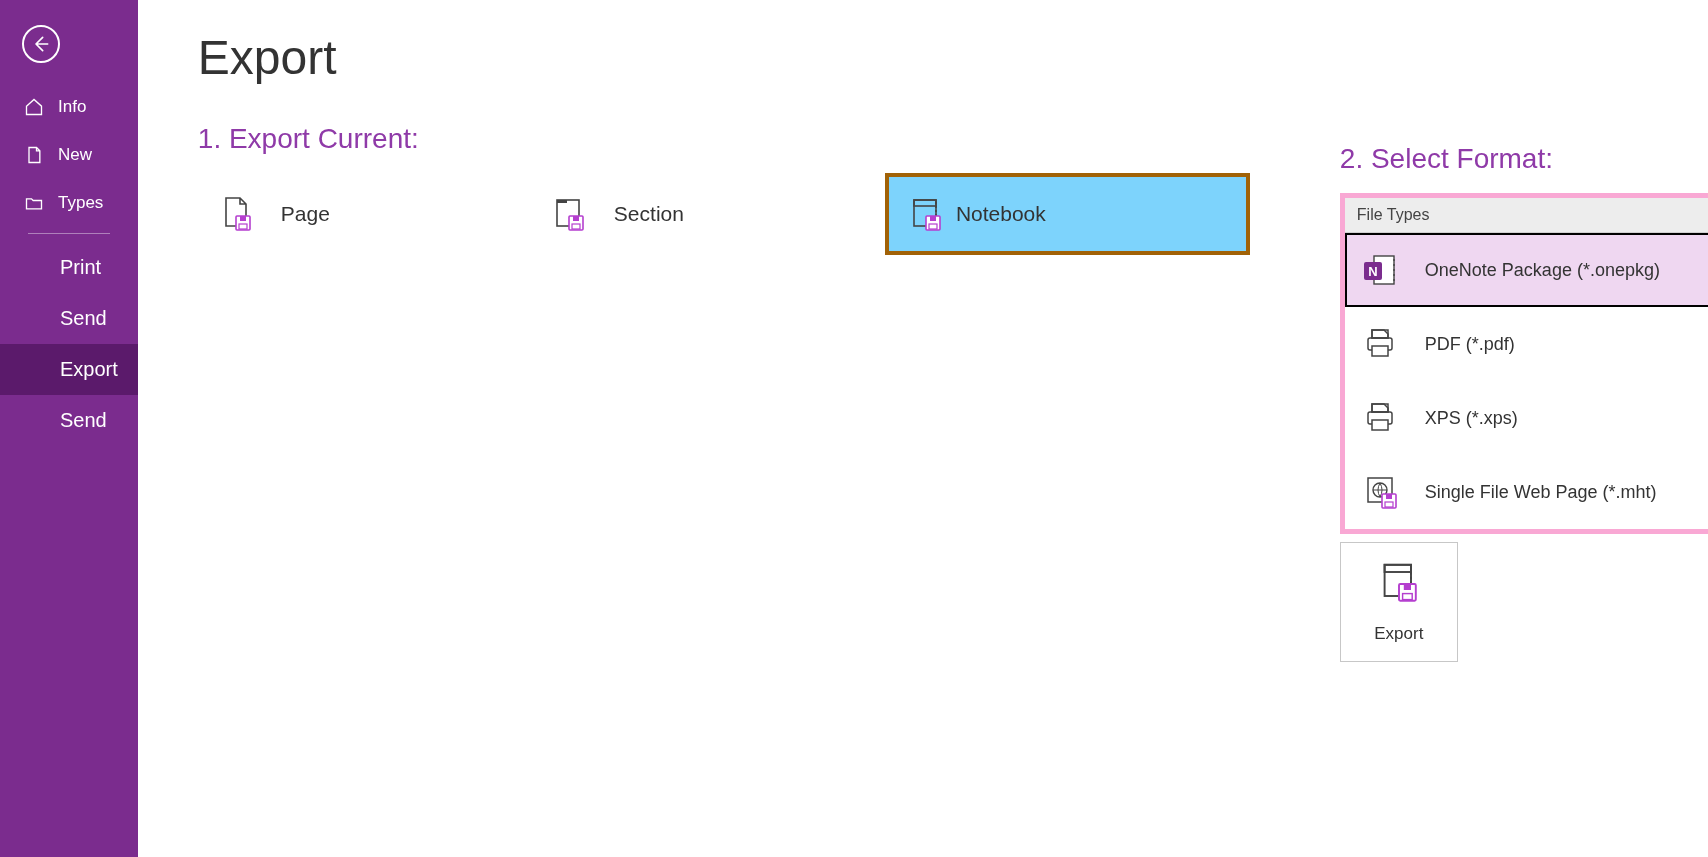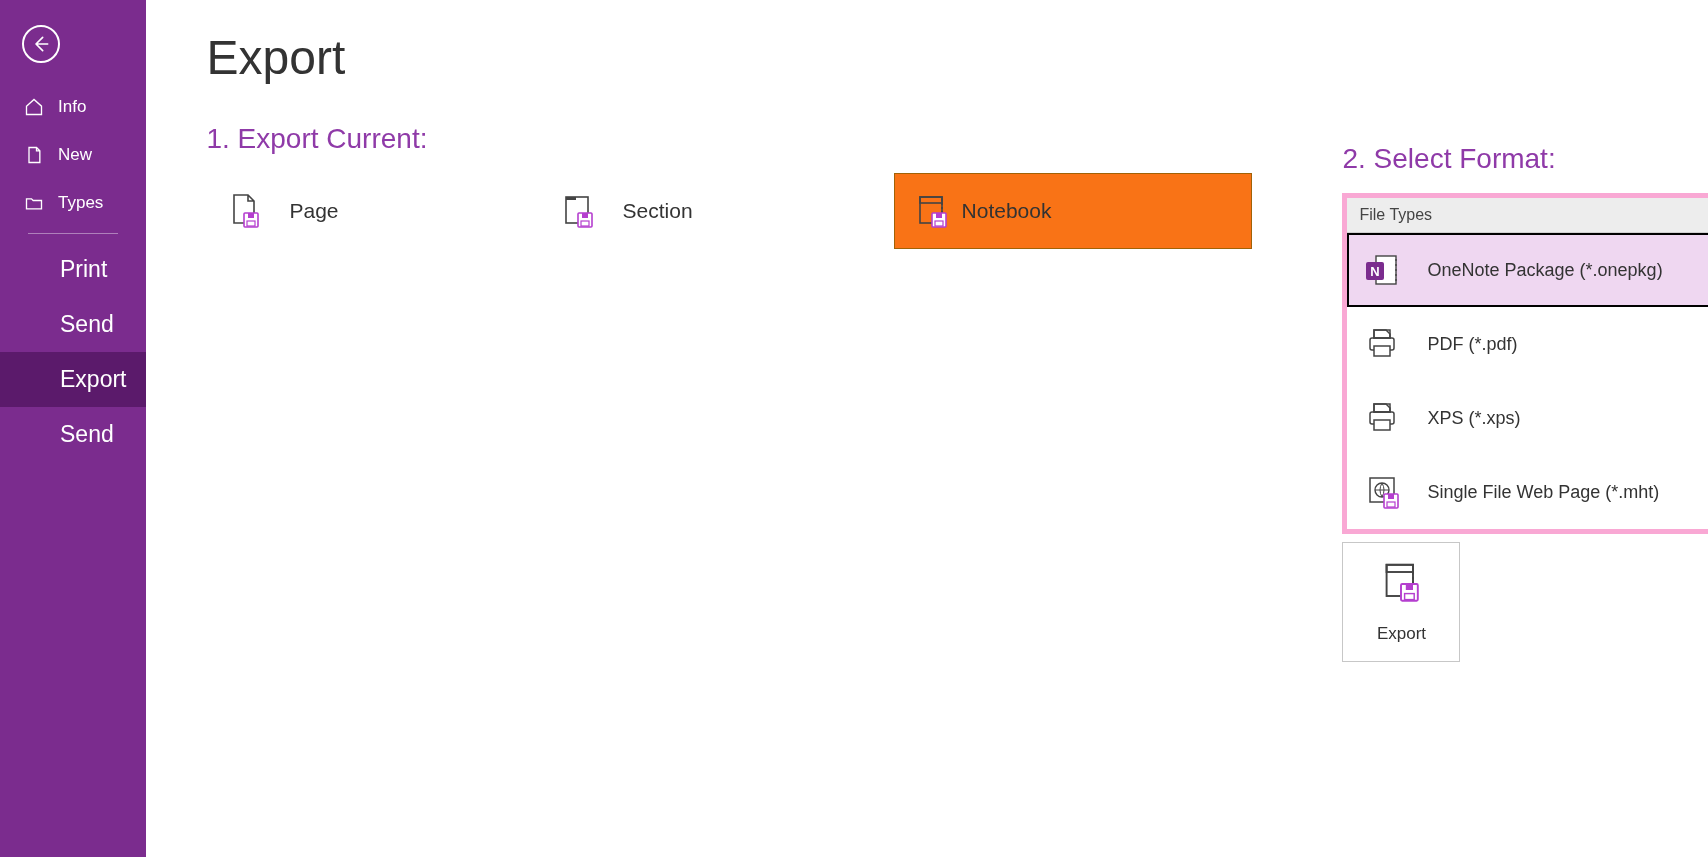--- a/index.html
+++ b/index.html
@@ -37,21 +37,21 @@
     display:flex;align-items:center;
     gap:14px;
     padding: 14px 24px;
     font-size: 17px;
     cursor:pointer;
   }
   .nav-item .icon { width:20px; display:flex; align-items:center; justify-content:center; }
   .sep { border-top:1px solid rgba(255,255,255,0.4); margin: 6px 28px 8px 28px; }
   .sub-item {
     padding: 14px 20px 14px 60px;
-    font-size:23px;
+    font-size:20px;
     cursor:pointer;
   }
   .sub-item.active { background:#5b1a6b; }
   
   .main {
     flex:1;
     padding: 30px 0 0 60px;
     display:flex;
     flex-direction:column;
   }
@@ -76,22 +76,22 @@
   .opt {
     display:flex;align-items:center;gap:24px;
     padding: 16px 200px 16px 16px;
     font-size: 21px;
     color:#333;
     cursor:pointer;
     border:1px solid transparent;
   }
   .opt .icon-box { width:42px;height:42px;display:flex;align-items:center;justify-content:center; }
   .opt.selected {
-    background:#f97316;
-    border:1px solid #a16207;
+    background:#7dd3fc;
+    border:4px solid #a16207;
     gap:9px;
   }
   .format-box {
     border:5px solid #f9a8d4;
     width: 585px;
   }
   .group-header {
     background:#ededed;
     border-bottom:1px solid #d0d0d0;
     font-size:16px;

